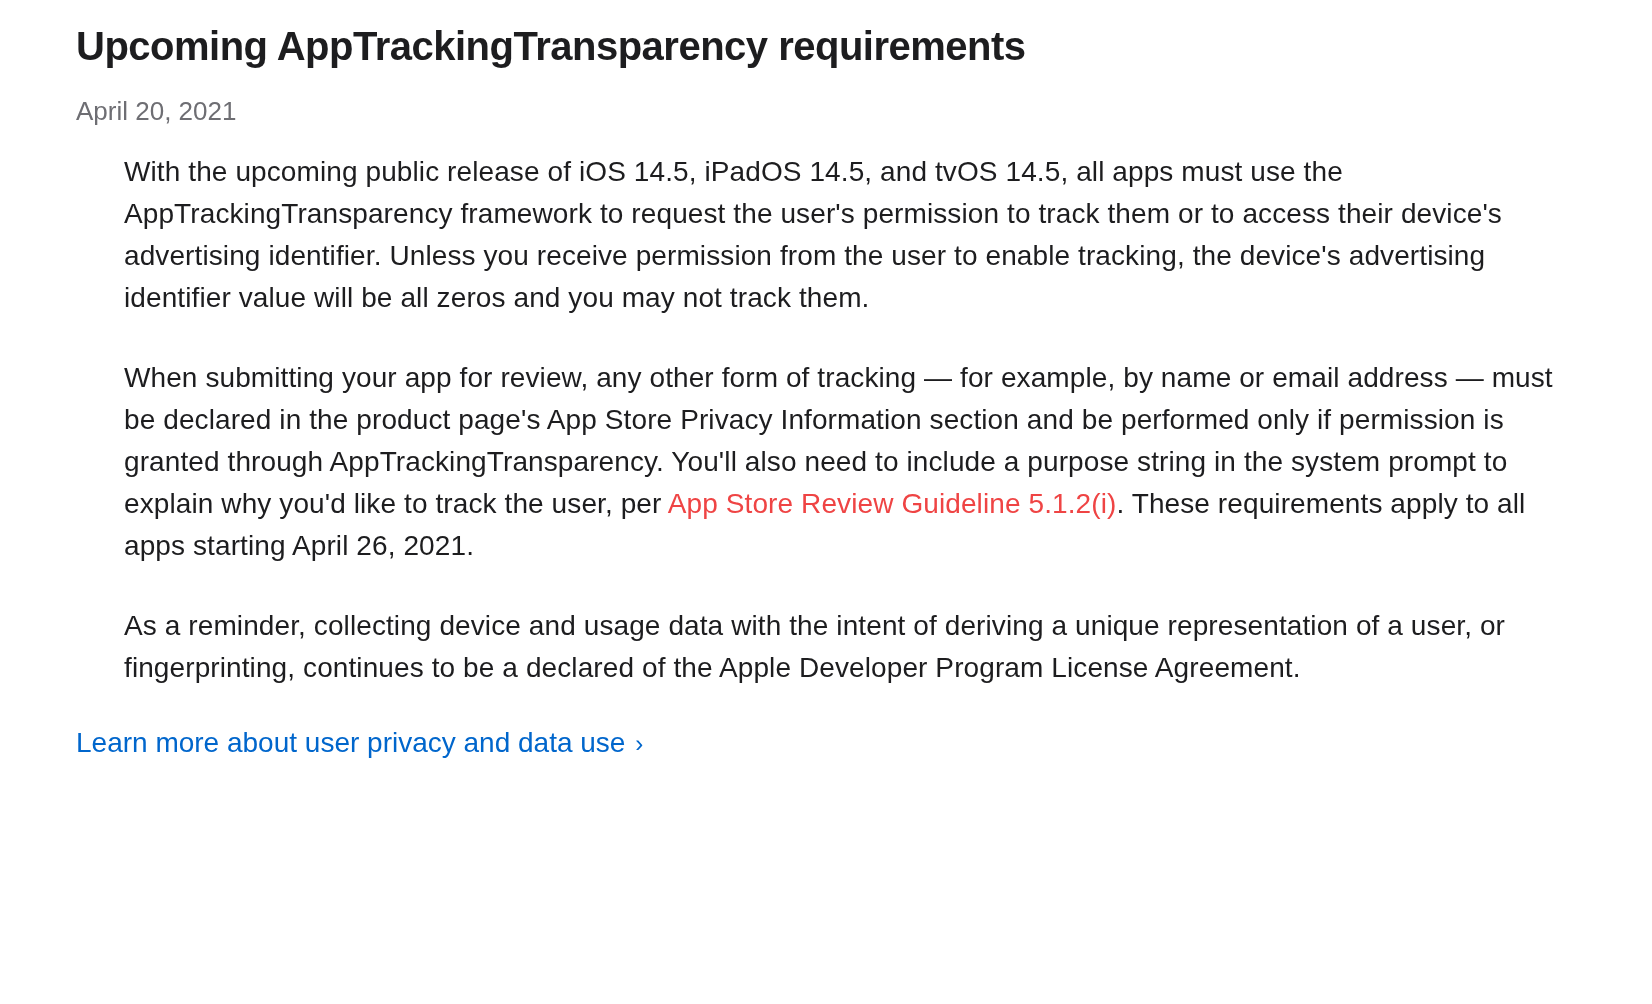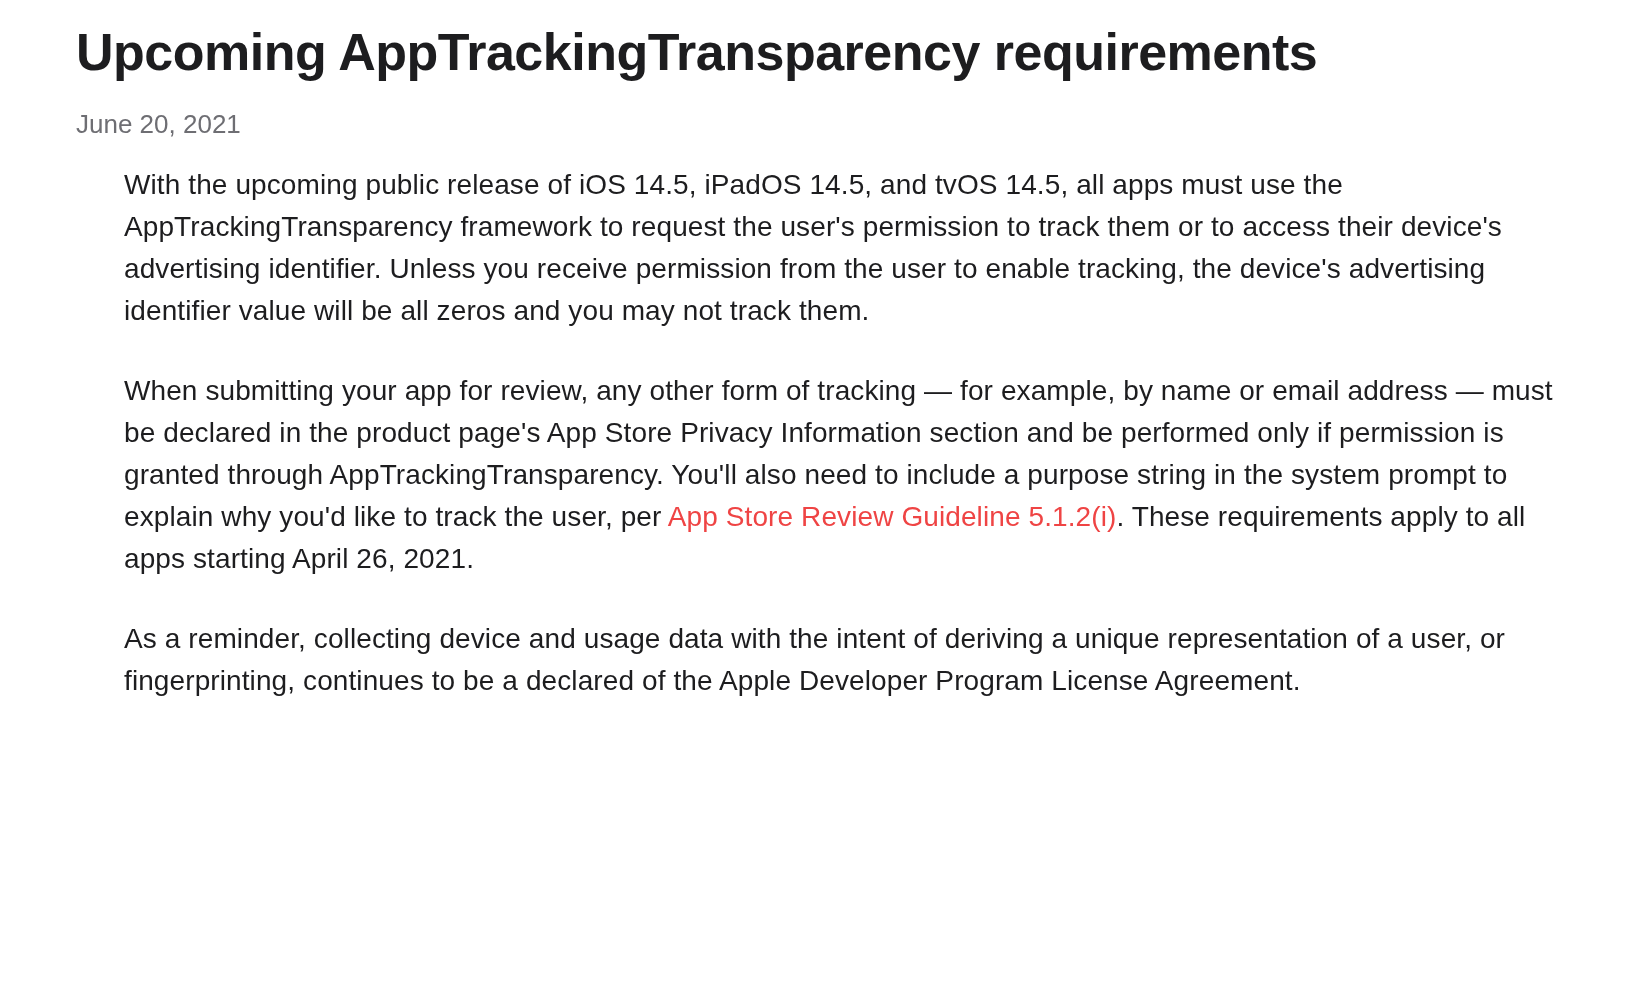--- a/index.html
+++ b/index.html
@@ -8,21 +8,21 @@
       box-sizing: border-box;
     }
     body {
       font-family: -apple-system, BlinkMacSystemFont, "Segoe UI", Helvetica, Arial, sans-serif;
       background: #ffffff;
       padding: 24px 76px;
       max-width: 1652px;
       color: #1d1d1f;
     }
     .article-title {
-      font-size: 52px;
+      font-size: 40px;
       font-weight: 600;
       letter-spacing: -0.5px;
       line-height: 1.1;
       color: #1d1d1f;
       margin-bottom: 28px;
     }
     .article-date {
       font-size: 26px;
       color: #6e6e73;
       margin-bottom: 24px;
@@ -53,23 +53,27 @@
     .chevron {
       font-size: 24px;
       margin-left: 2px;
     }
   </style>
 </head>
 <body>
 
 <article>
   <h1 class="article-title">Upcoming AppTrackingTransparency requirements</h1>
-  <div class="article-date">June 20, 2021</div>
+  <div class="article-date">April 20, 2021</div>
 
   <p class="article-paragraph">With the upcoming public release of iOS 14.5, iPadOS 14.5, and tvOS 14.5, all apps must use the AppTrackingTransparency framework to request the user's permission to track them or to access their device's advertising identifier. Unless you receive permission from the user to enable tracking, the device's advertising identifier value will be all zeros and you may not track them.</p>
 
   <p class="article-paragraph">
     <span>When submitting your app for review, any other form of tracking — for example, by name or email address — must be declared in the product page's App Store Privacy Information section and be performed only if permission is granted through AppTrackingTransparency. You'll also need to include a purpose string in the system prompt to explain why you'd like to track the user, per </span><a class="inline-link">App Store Review Guideline 5.1.2(i)</a><span>. These requirements apply to all apps starting April 26, 2021.</span>
   </p>
 
   <p class="article-paragraph">As a reminder, collecting device and usage data with the intent of deriving a unique representation of a user, or fingerprinting, continues to be a declared of the Apple Developer Program License Agreement.</p>
 
+  <a class="cta-link">
+    <span>Learn more about user privacy and data use</span>
+    <span class="chevron">›</span>
+  </a>
 </article>
 
 </body></html>

